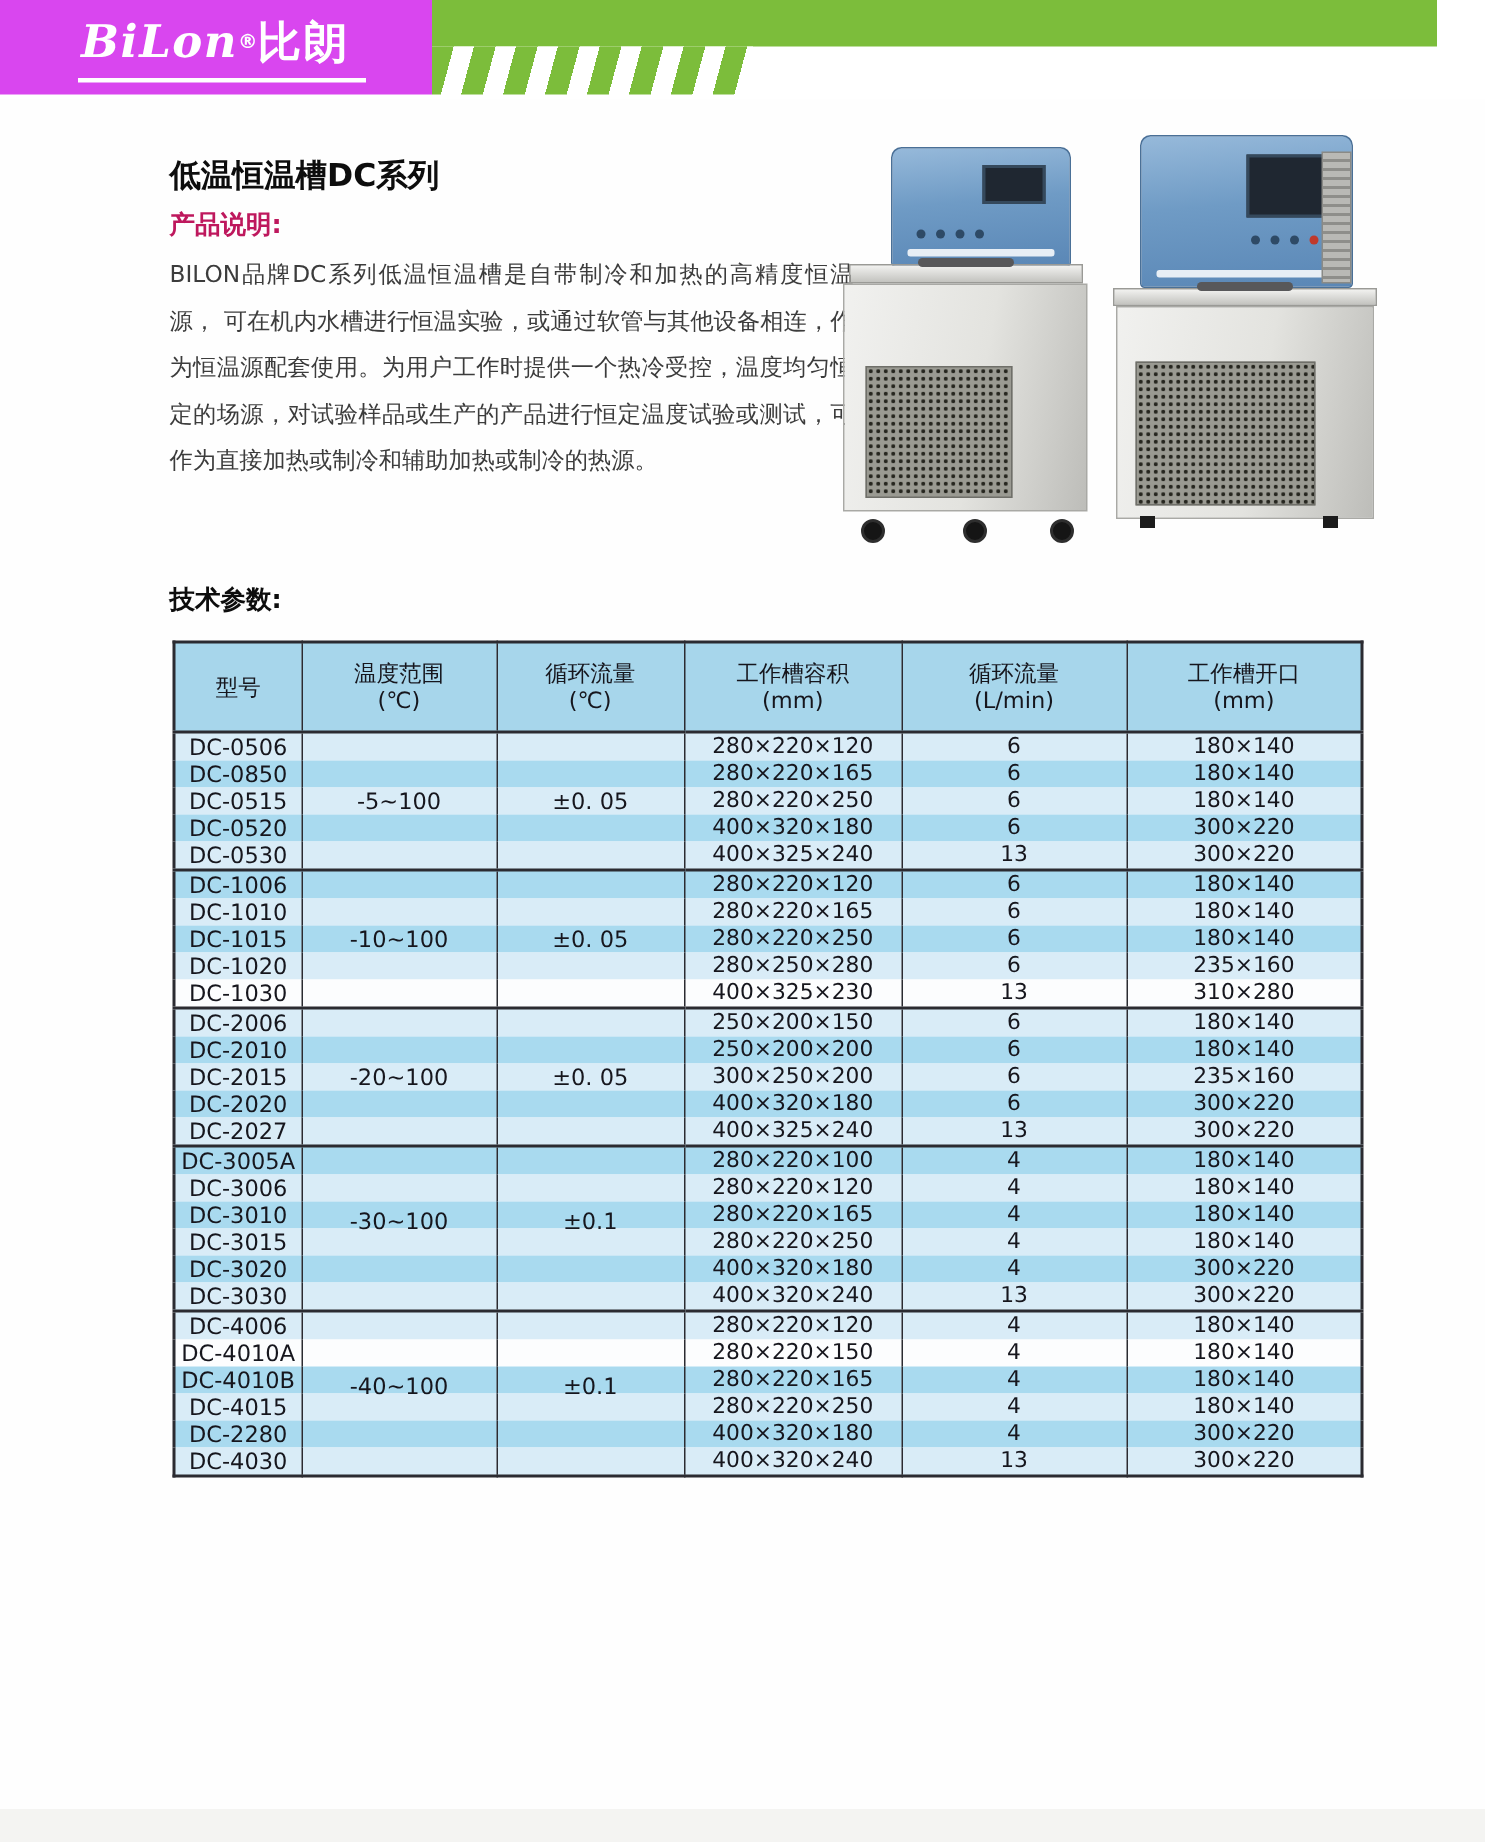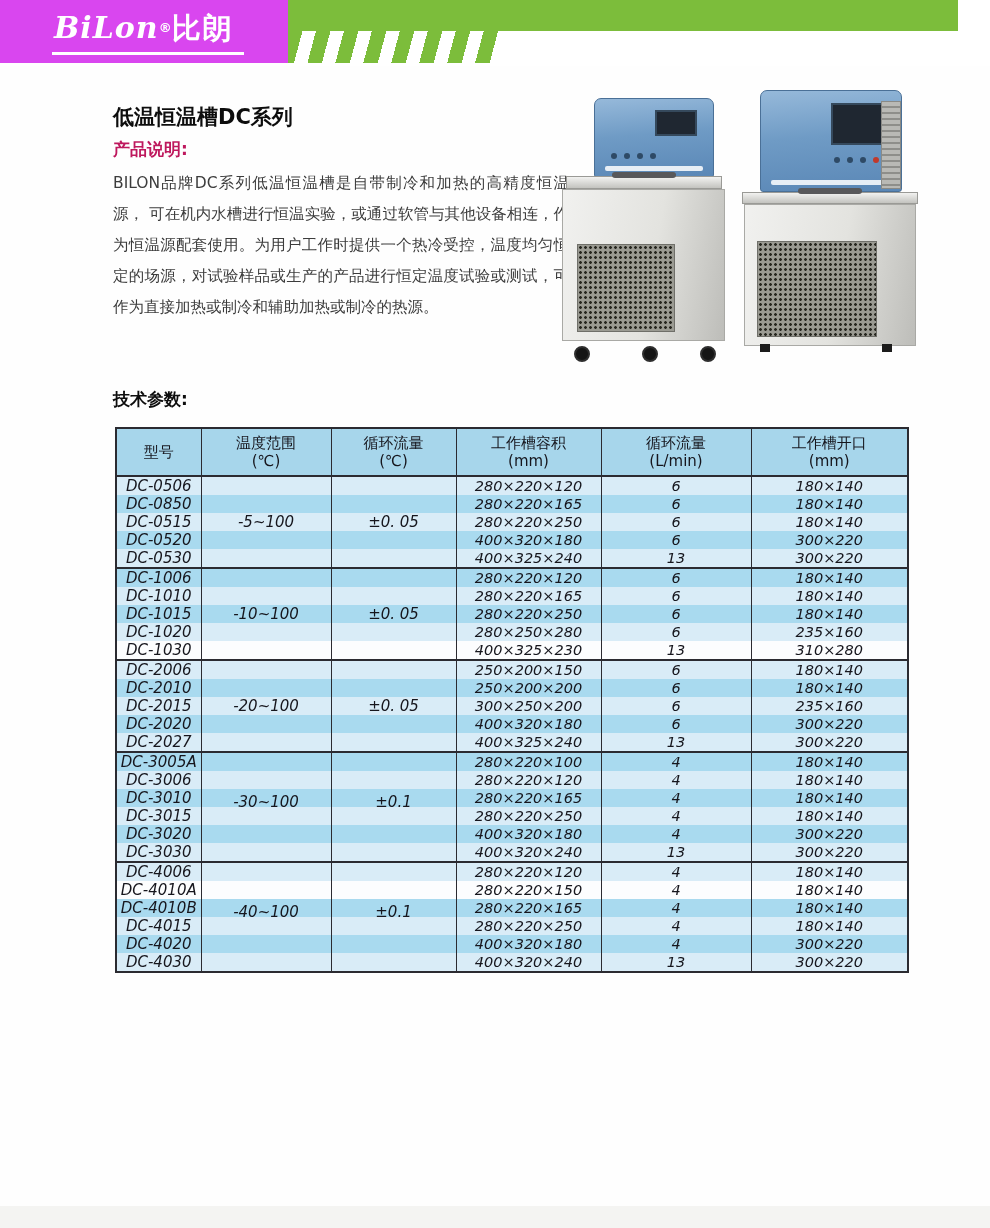--- a/index.html
+++ b/index.html
@@ -65,24 +65,24 @@
   #m-right .m-grille { left:12px; top:36px; width:120px; height:96px; }
   .m-wheel { position:absolute; bottom:6px; width:16px; height:16px; border-radius:50%;
     background:#151515; border:2px solid #2e2e2e; }
   .m-foot { position:absolute; bottom:12px; width:10px; height:8px; background:#1c1c1c; }
 
   
   .spec-table { position:absolute; left:115px; top:427px; border-collapse:collapse;
     table-layout:fixed; width:792px; border:2px solid #2b2b31; }
   .spec-table th, .spec-table td { border-left:1.5px solid #2b2b31; border-right:1.5px solid #2b2b31;
     text-align:center; vertical-align:middle; font-weight:normal; overflow:visible; }
-  .spec-table thead tr { height:48px; }
+  .spec-table thead tr { height:60px; }
   .spec-table thead th { background:#a7d6eb; border-bottom:2px solid #2b2b31;
     font-size:15px; color:#16161d; line-height:1.2; }
-  .spec-table tbody tr { height:14px;font-style:italic; }
+  .spec-table tbody tr { height:14px; }
   .spec-table tbody td { font-size:14.5px; color:#16161d; }
   .spec-table td.cm { font-size:15px; }
   tr.rl td { background:#d9ecf7; }
   tr.rm td { background:#a9daef; }
   tr.rw td { background:#fcfdfe; }
   tr.gs td { border-top:2px solid #2b2b31; }
   .glabel { display:inline-block; font-size:15px; }
   .glabel.lift { position:relative; top:-14px; }
   .unit-line { display:block; }
 
@@ -369,21 +369,21 @@
       </tr>
     <tr class="rl">
         <td class="cm">DC-4015</td>
         <td class="cr"><span class="glabel lift">-40~100</span></td>
         <td class="cf"><span class="glabel lift">±0.1</span></td>
         <td>280×220×250</td>
         <td>4</td>
         <td>180×140</td>
       </tr>
     <tr class="rm">
-        <td class="cm">DC-4020</td>
+        <td class="cm">DC-2280</td>
         <td class="cr"></td>
         <td class="cf"></td>
         <td>400×320×180</td>
         <td>4</td>
         <td>300×220</td>
       </tr>
     <tr class="rl">
         <td class="cm">DC-4030</td>
         <td class="cr"></td>
         <td class="cf"></td>

